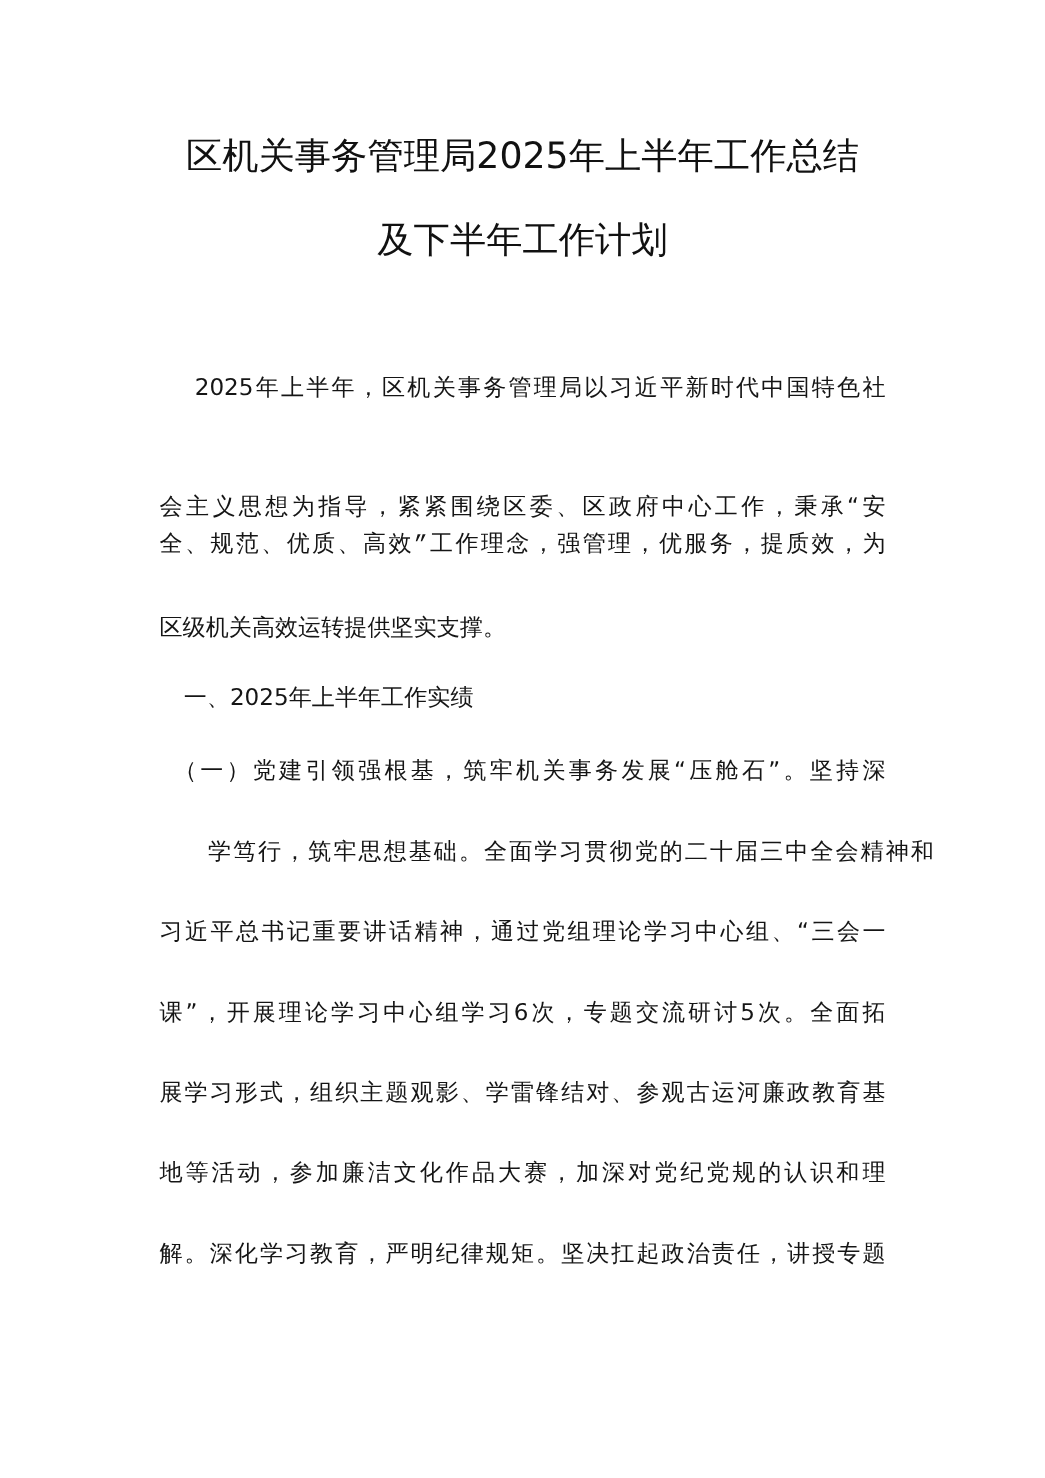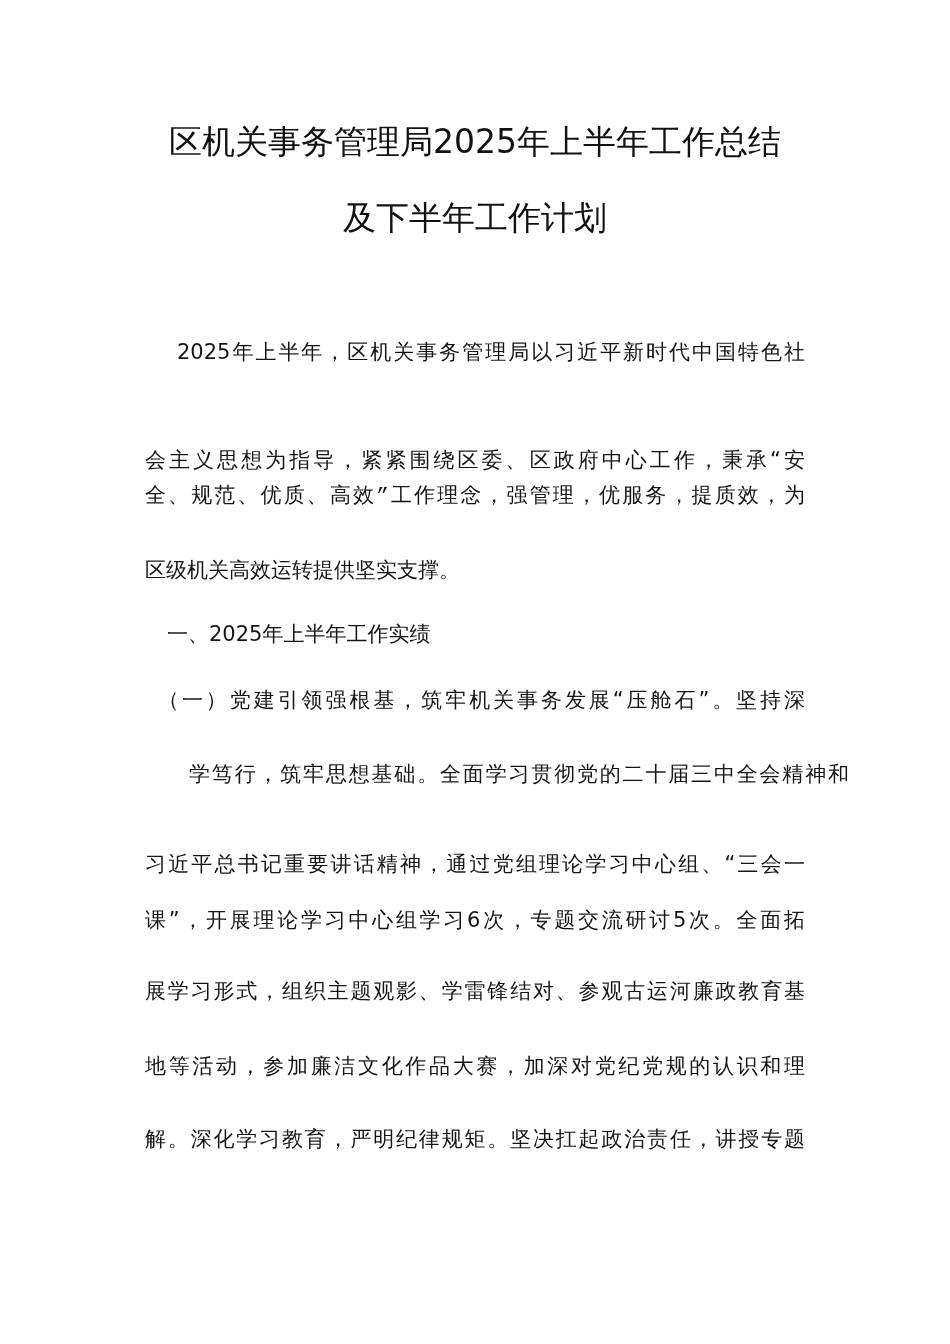--- a/index.html
+++ b/index.html
@@ -71,19 +71,19 @@
 
   <div class="body-line indent" style="top:338px;">2025年上半年，区机关事务管理局以习近平新时代中国特色社</div>
   <div class="body-line" style="top:410px;margin-top:36px;">会主义思想为指导，紧紧围绕区委、区政府中心工作，秉承“安</div>
   <div class="body-line" style="top:483px;font-family:Liberation Mono, monospace;">全、规范、优质、高效”工作理念，强管理，优服务，提质效，为</div>
   <div class="body-line last" style="top:556px;">区级机关高效运转提供坚实支撑。</div>
 
   <div class="body-line heading" style="top:620px;">一、2025年上半年工作实绩</div>
 
   <div class="body-line sub-heading" style="top:686px;">（一）党建引领强根基，筑牢机关事务发展“压舱石”。坚持深</div>
   <div class="body-line" style="top:760px;margin-left:44px;">学笃行，筑牢思想基础。全面学习贯彻党的二十届三中全会精神和</div>
-  <div class="body-line" style="top:833px;margin-top:17px;">习近平总书记重要讲话精神，通过党组理论学习中心组、“三会一</div>
+  <div class="body-line" style="top:833px;">习近平总书记重要讲话精神，通过党组理论学习中心组、“三会一</div>
   <div class="body-line" style="top:906px;">课”，开展理论学习中心组学习6次，专题交流研讨5次。全面拓</div>
-  <div class="body-line" style="top:979px;font-family:Liberation Mono, monospace;">展学习形式，组织主题观影、学雷锋结对、参观古运河廉政教育基</div>
+  <div class="body-line" style="top:979px;">展学习形式，组织主题观影、学雷锋结对、参观古运河廉政教育基</div>
   <div class="body-line" style="top:1125px;">解。深化学习教育，严明纪律规矩。坚决扛起政治责任，讲授专题</div>
   <div class="body-line" style="top:1052px;">地等活动，参加廉洁文化作品大赛，加深对党纪党规的认识和理</div>
 
 </div>
 
 </body></html>

